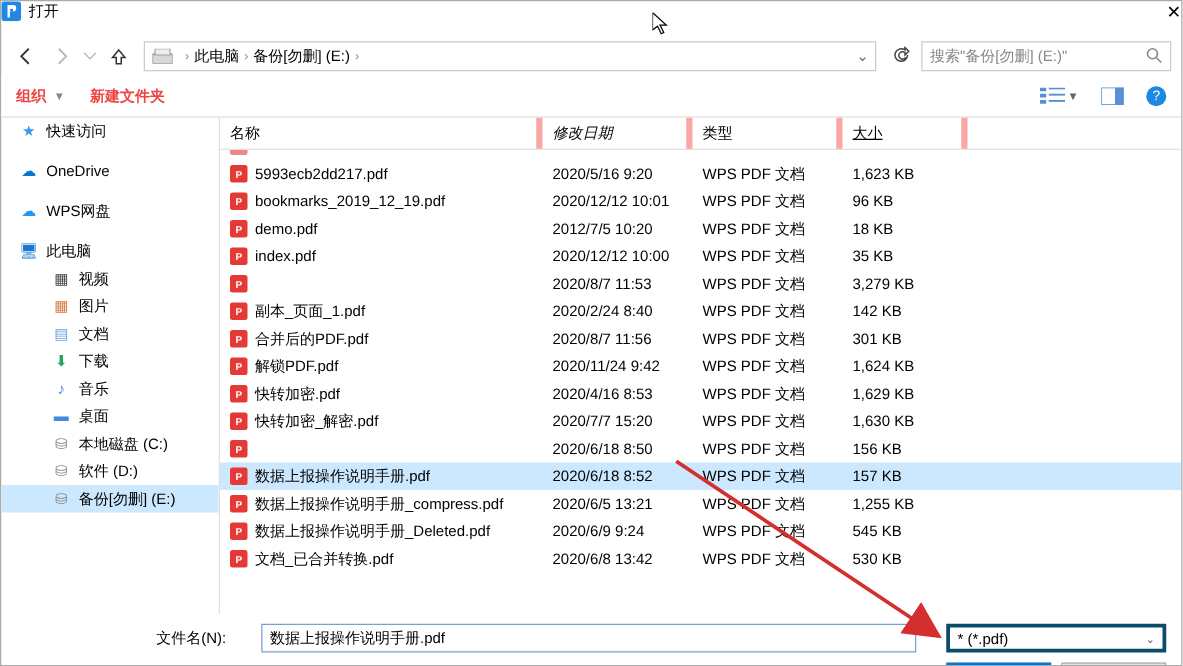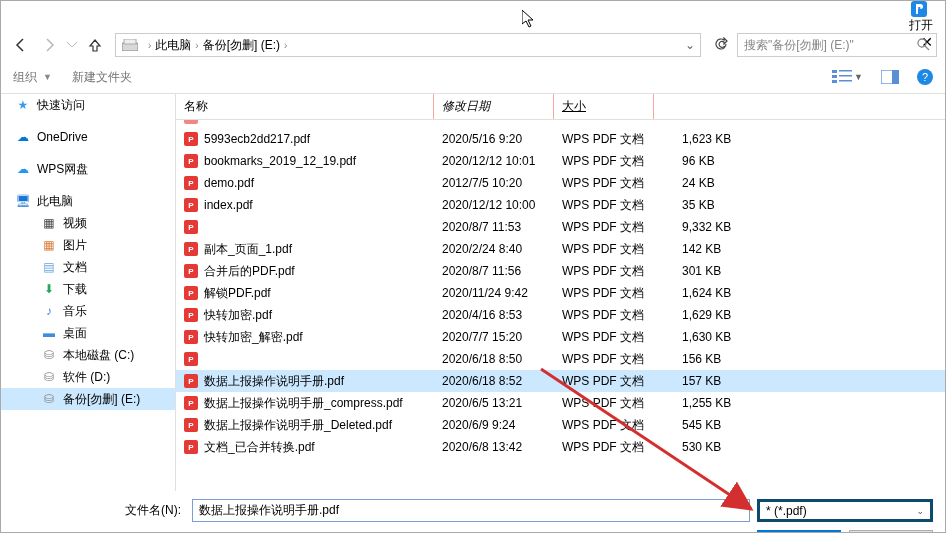--- a/index.html
+++ b/index.html
@@ -1,68 +1,68 @@
 <!DOCTYPE html>
 <html><head>
 <meta charset="utf-8">
 <style>
 * { box-sizing: border-box; margin: 0; padding: 0; font-family: "Microsoft YaHei", "Segoe UI", sans-serif; }
 body { width: 946px; height: 533px; background: #fff; border: 1px solid #aaa; overflow: hidden; font-size: 12px; color: #000; }
-.titlebar { height: 28px; display: flex; align-items: flex-end; padding: 0 12px; flex-direction: column; }
+.titlebar { height: 28px; display: flex; align-items: flex-start; padding: 0 0; }
 .titlebar .icon { width: 16px; height: 16px; margin-right: 6px; }
 .titlebar .title { flex: 1; font-size: 12px; }
 .titlebar .close { width: 40px; text-align: right; font-size: 14px; font-weight: 300; cursor: pointer; }
 .navbar { height: 32px; display: flex; align-items: center; padding: 0 8px; gap: 4px; }
 .nav-btn { width: 24px; height: 24px; display: flex; align-items: center; justify-content: center; color: #333; cursor: pointer; }
 .nav-btn.disabled { color: #b8b8b8; }
 .breadcrumb { flex: 1; height: 24px; border: 1px solid #ccc; display: flex; align-items: center; margin: 0 4px; }
 .breadcrumb .drive-icon { width: 20px; height: 20px; margin: 0 4px; display: flex; align-items: center; justify-content: center; }
 .breadcrumb .sep { color: #888; margin: 0 4px; font-size: 10px; }
 .breadcrumb .crumb { font-size: 12px; }
 .breadcrumb .spacer { flex:1; }
 .breadcrumb .drop { width: 20px; text-align: center; color: #666; cursor: pointer; }
 .refresh { width: 24px; text-align: center; cursor: pointer; }
 .searchbox { width: 200px; height: 24px; border: 1px solid #ccc; display: flex; align-items: center; padding: 0 6px; color: #888; }
 .searchbox .sicon { margin-left: auto; }
 .toolbar { height: 32px; display: flex; align-items: center; padding: 0 12px; gap: 20px; background: #fff; }
 .toolbar .right { margin-left: auto; display: flex; align-items: center; gap: 18px; }
-.toolbar .tbtn { color: #737373; cursor: pointer; }
+.toolbar .tbtn { color: #ef4444; cursor: pointer; font-weight: bold; }
 .toolbar .view-btn { display: flex; align-items: center; gap: 2px; cursor: pointer; color: #333; }
 .toolbar .help { width: 16px; height: 16px; border-radius: 50%; background: #1e88e5; color: #fff; display: flex; align-items: center; justify-content: center; font-size: 11px; cursor: pointer; }
 .main { display: flex; height: 398px; border-top: 1px solid #e0e0e0; }
 .sidebar { width: 175px; border-right: 1px solid #e0e0e0; overflow-y: auto; position: relative; }
 .sidebar::-webkit-scrollbar { width: 16px; }
 .sidebar::-webkit-scrollbar-thumb { background: #ccc; border: 3px solid #f0f0f0; }
 .sidebar::-webkit-scrollbar-track { background: #f0f0f0; }
 .side-item { height: 22px; display: flex; align-items: center; padding-left: 14px; gap: 6px; cursor: pointer; }
 .side-item.sub { padding-left: 40px; }
 .side-item.selected { background: #cce8ff; }
 .side-icon { width: 16px; height: 16px; display: flex; align-items: center; justify-content: center; font-size: 12px; }
 .side-gap { height: 10px; }
 .filelist { flex: 1; display: flex; flex-direction: column; overflow: hidden; }
 .headers { height: 26px; display: flex; align-items: center; border-bottom: 1px solid #e0e0e0; }
-.headers > div { padding: 0 8px; font-size: 12px; border-right: 1px solid #fca5a5; height: 100%; display: flex; align-items: center; }
+.headers > div { padding: 0 8px; font-size: 12px; border-right: 5px solid #fca5a5; height: 100%; display: flex; align-items: center; }
 .col-name { width: 258px; }
 .col-date { width: 120px; font-style: italic; }
 .col-type { width: 120px; }
 .col-size { width: 100px; justify-content: flex-start; text-decoration: underline; }
 .rows { flex: 1; overflow-y: auto; }
 .rows::-webkit-scrollbar { width: 16px; }
 .rows::-webkit-scrollbar-thumb { background: #ccc; border: 3px solid #f0f0f0; }
 .rows::-webkit-scrollbar-track { background: #f0f0f0; }
 .row { height: 22px; display: flex; align-items: center; cursor: pointer; }
 .row.selected { background: #cce8ff; }
 .row .c-name { width: 258px; padding-left: 8px; display: flex; align-items: center; gap: 6px; }
 .row .c-date { width: 120px; padding: 0 8px; }
 .row .c-type { width: 120px; padding: 0 8px; }
 .row .c-size { width: 100px; padding: 0 8px; text-align: left; }
 .file-icon { width: 14px; height: 14px; background: #e53935; border-radius: 2px; display: flex; align-items: center; justify-content: center; color: #fff; font-size: 8px; font-weight: bold; }
 .clipped { margin-top: -14px; opacity: 0.6; }
 .footer { height: 60px; padding: 8px 12px; display: flex; flex-direction: column; gap: 8px; position: relative; }
-.row1 { display: flex; align-items: center; gap: 7px; }
+.row1 { display: flex; align-items: center; gap: 24px; }
 .fname-label { width: 172px; text-align: right; padding-right: 4px; }
 .fname-input { flex: 1; height: 23px; border: 1px solid #7a9fd6; padding: 0 6px; font-size: 12px; }
 .ftype-select { width: 176px; height: 23px; border: 3px solid #0c4a6e; padding: 0 6px; font-size: 12px; display: flex; align-items: center; justify-content: space-between; cursor: pointer; }
 .row2 { display: flex; justify-content: flex-end; gap: 8px; }
 .btn { min-width: 84px; height: 23px; border: 1px solid #adadad; background: #e1e1e1; display: flex; align-items: center; justify-content: center; cursor: pointer; font-size: 12px; }
 .btn.primary { border: 2px solid #0078d7; background: #e1e1e1; }
 .cursor-arrow { position: absolute; left: 522px; top: 10px; pointer-events: none; }
 .red-arrow { position: absolute; pointer-events: none; }
 </style>
 </head>
@@ -212,20 +212,21 @@
       </div>
       <div class="side-item sub selected">
         <span class="side-icon" style="color:#888">⛁</span>
         <span>备份[勿删] (E:)</span>
       </div>
     </div>
   <div class="filelist">
     <div class="headers">
       <div class="col-name">名称</div>
       <div class="col-date">修改日期</div>
+      <div class="col-type">类型</div>
       <div class="col-size">大小</div>
     </div>
     <div class="rows" id="rows">
         <div class="row clipped">
           <div class="c-name">
             <span class="file-icon">P</span>
             <span></span>
           </div>
           <div class="c-date"></div>
           <div class="c-type"></div>
@@ -249,38 +250,38 @@
           <div class="c-type">WPS PDF 文档</div>
           <div class="c-size">96 KB</div>
         </div>
         <div class="row">
           <div class="c-name">
             <span class="file-icon">P</span>
             <span>demo.pdf</span>
           </div>
           <div class="c-date">2012/7/5 10:20</div>
           <div class="c-type">WPS PDF 文档</div>
-          <div class="c-size">24 KB</div>
+          <div class="c-size">18 KB</div>
         </div>
         <div class="row">
           <div class="c-name">
             <span class="file-icon">P</span>
             <span>index.pdf</span>
           </div>
           <div class="c-date">2020/12/12 10:00</div>
           <div class="c-type">WPS PDF 文档</div>
           <div class="c-size">35 KB</div>
         </div>
         <div class="row">
           <div class="c-name">
             <span class="file-icon">P</span>
           </div>
           <div class="c-date">2020/8/7 11:53</div>
           <div class="c-type">WPS PDF 文档</div>
-          <div class="c-size">9,332 KB</div>
+          <div class="c-size">3,279 KB</div>
         </div>
         <div class="row">
           <div class="c-name">
             <span class="file-icon">P</span>
             <span>副本_页面_1.pdf</span>
           </div>
           <div class="c-date">2020/2/24 8:40</div>
           <div class="c-type">WPS PDF 文档</div>
           <div class="c-size">142 KB</div>
         </div>

